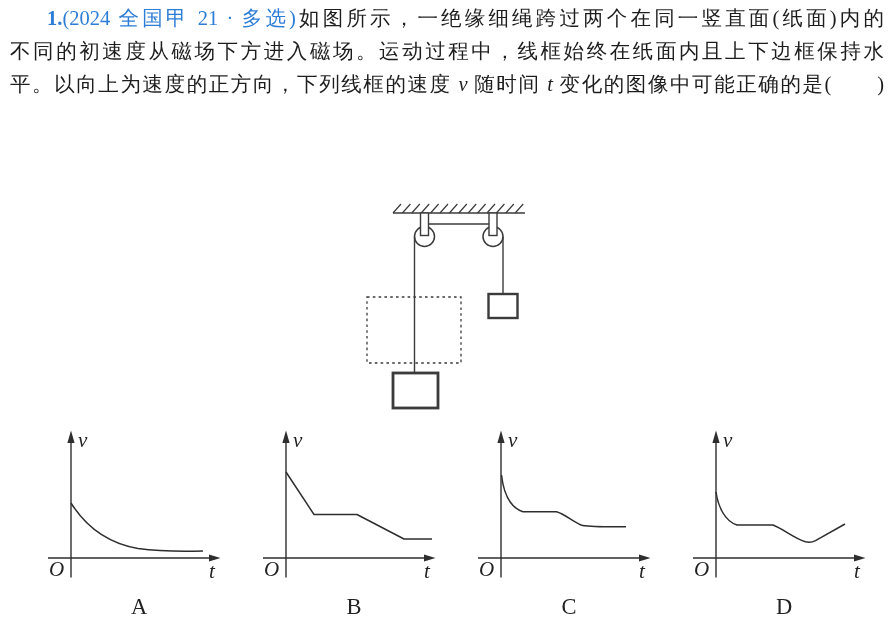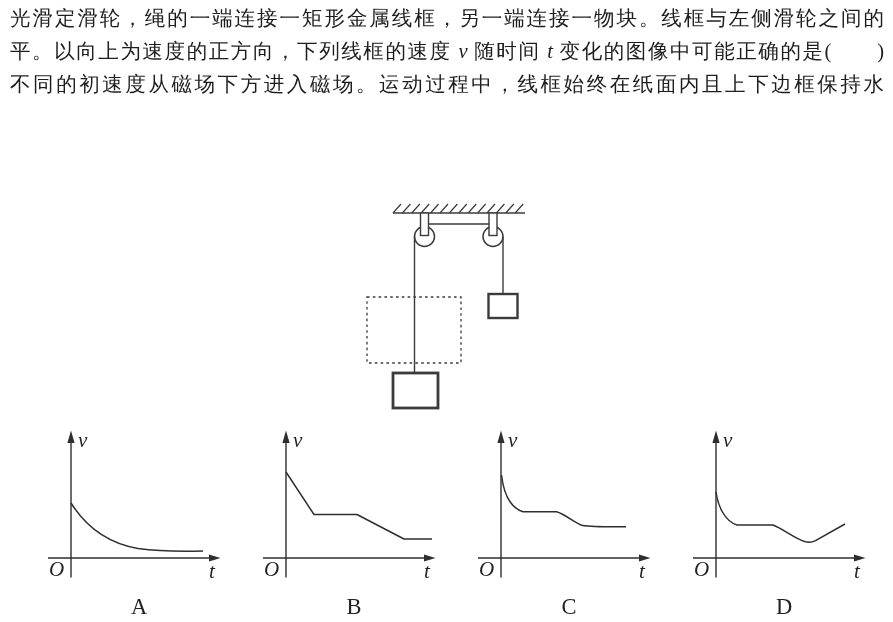--- a/index.html
+++ b/index.html
@@ -30,23 +30,23 @@
   }
   svg text.opt-letter{
     font-family:"Liberation Serif","DejaVu Serif",serif;
     font-size:22.5px;fill:#222222;
   }
 </style>
 </head>
 <body>
 
 <div class="problem-text">
-  <span class="pline"><span>光滑定滑轮，绳的一端连接一矩形金属线框，另一端连接一物块。线框与左侧滑轮之间的</span></span>
+  <span class="pline first"><span class="tag tag-num">1.</span><span class="tag">(2024 全国甲 21 · 多选)</span><span>如图所示，一绝缘细绳跨过两个在同一竖直面(纸面)内的</span></span>
+  <span class="pline"><span>不同的初速度从磁场下方进入磁场。运动过程中，线框始终在纸面内且上下边框保持水</span></span>
   <span class="pline"><span>平。以向上为速度的正方向，下列线框的速度 </span><span class="mvar">v</span><span> 随时间 </span><span class="mvar">t</span><span> 变化的图像中可能正确的是(　　)</span></span>
-  <span class="pline"><span>不同的初速度从磁场下方进入磁场。运动过程中，线框始终在纸面内且上下边框保持水</span></span>
 </div>
 
 <svg class="fig-svg" viewBox="350 198 200 222">
   <g stroke="#3b3b3b" fill="none">
 
     <path stroke-width="1.2" d="M393 213 l8 -9 M402.4 213 l8 -9 M411.8 213 l8 -9 M421.2 213 l8 -9 M430.6 213 l8 -9 M440 213 l8 -9 M449.4 213 l8 -9 M458.8 213 l8 -9 M468.2 213 l8 -9 M477.6 213 l8 -9 M487 213 l8 -9 M496.4 213 l8 -9 M505.8 213 l8 -9 M515.2 213 l8 -9"></path>
     <line x1="393" y1="213" x2="525" y2="213" stroke-width="1.7"></line>
 
     <circle cx="424.5" cy="236.5" r="10" stroke-width="1.5" fill="#ffffff"></circle>
     <circle cx="493" cy="236.5" r="10" stroke-width="1.5" fill="#ffffff"></circle>

